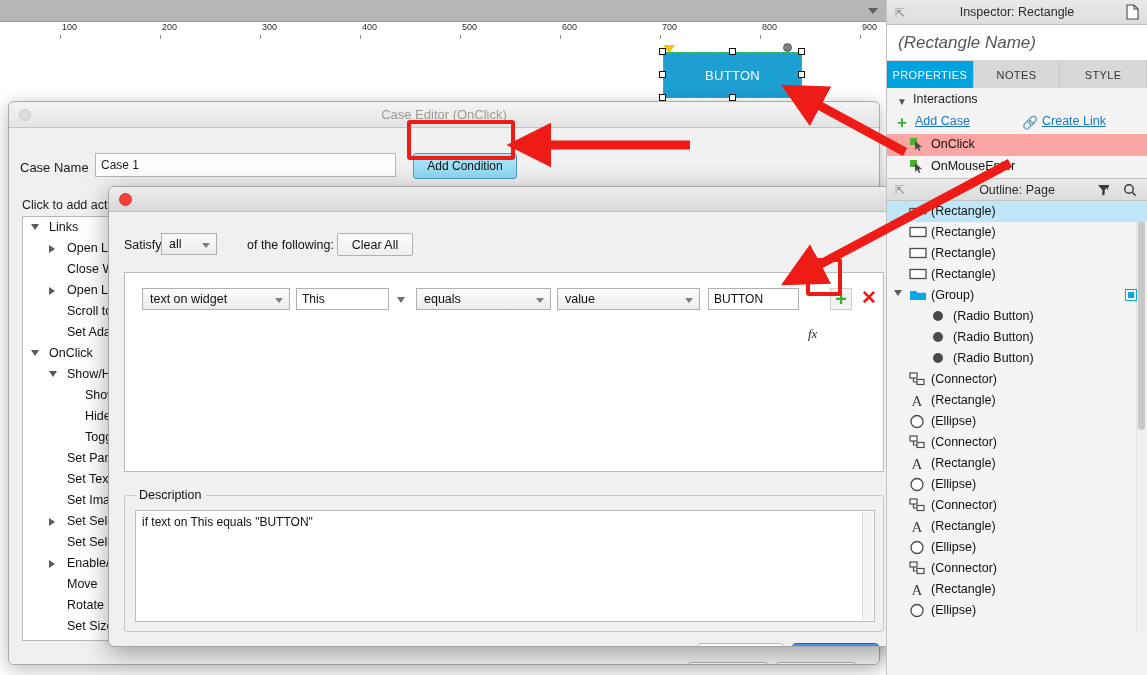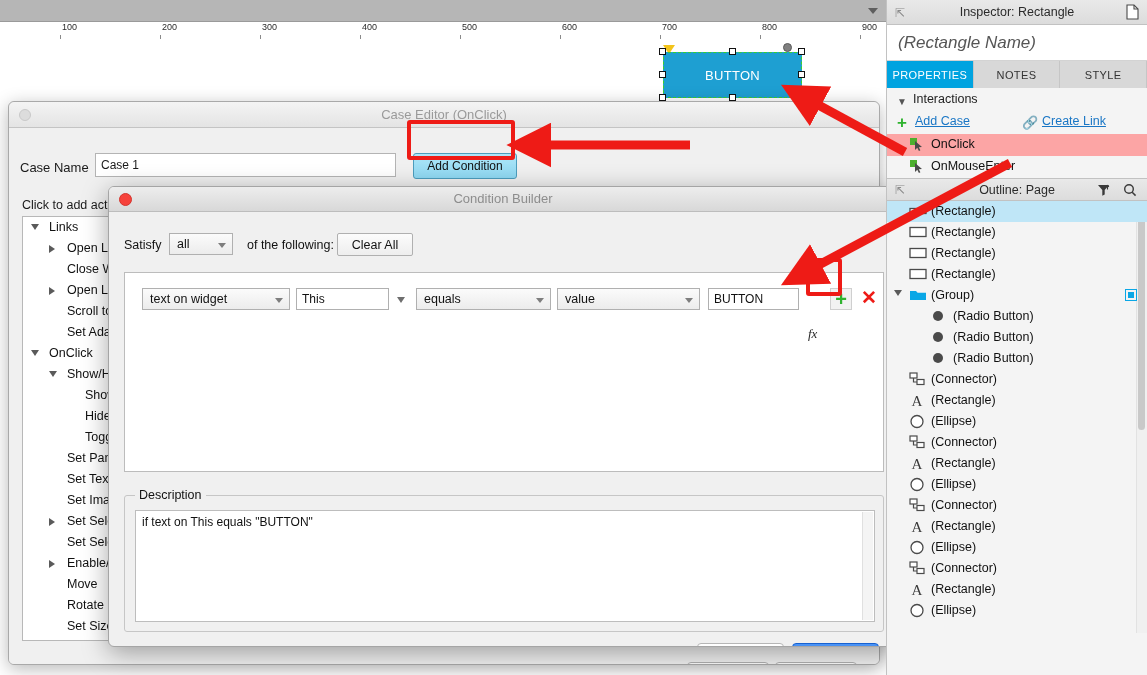--- a/index.html
+++ b/index.html
@@ -585,25 +585,24 @@
       <div class="ce-btn" style="left:678px; top:534px;">Cancel</div>
       <div class="ce-btn" style="left:766px; top:534px;">OK</div>
     </div>
   </div>
 
   <div class="hl-red" style="left:407px; top:120px; width:108px; height:40px;"></div>
 
   <div id="condition-builder">
     <div class="cb-titlebar">
       <div class="traffic-red"></div>
-      <div class="cb-title">Condition Builder</div>
     </div>
     <div class="cb-body">
       <div class="cb-label" style="left:15px; top:26px;">Satisfy</div>
-      <div class="sel" style="left:60px; top:21px; width:64px;">
+      <div class="sel" style="left:52px; top:21px; width:56px;">
         <span>all</span>
         <i class="arr"></i>
       </div>
       <div class="cb-label" style="left:138px; top:26px;">of the following:</div>
       <div class="plainbtn" style="left:228px; top:21px; width:76px;">Clear All</div>
 
       <div class="cond-panel">
         <div class="sel" style="left:17px; top:15px; width:148px;">
           <span>text on widget</span>
           <i class="arr"></i>

